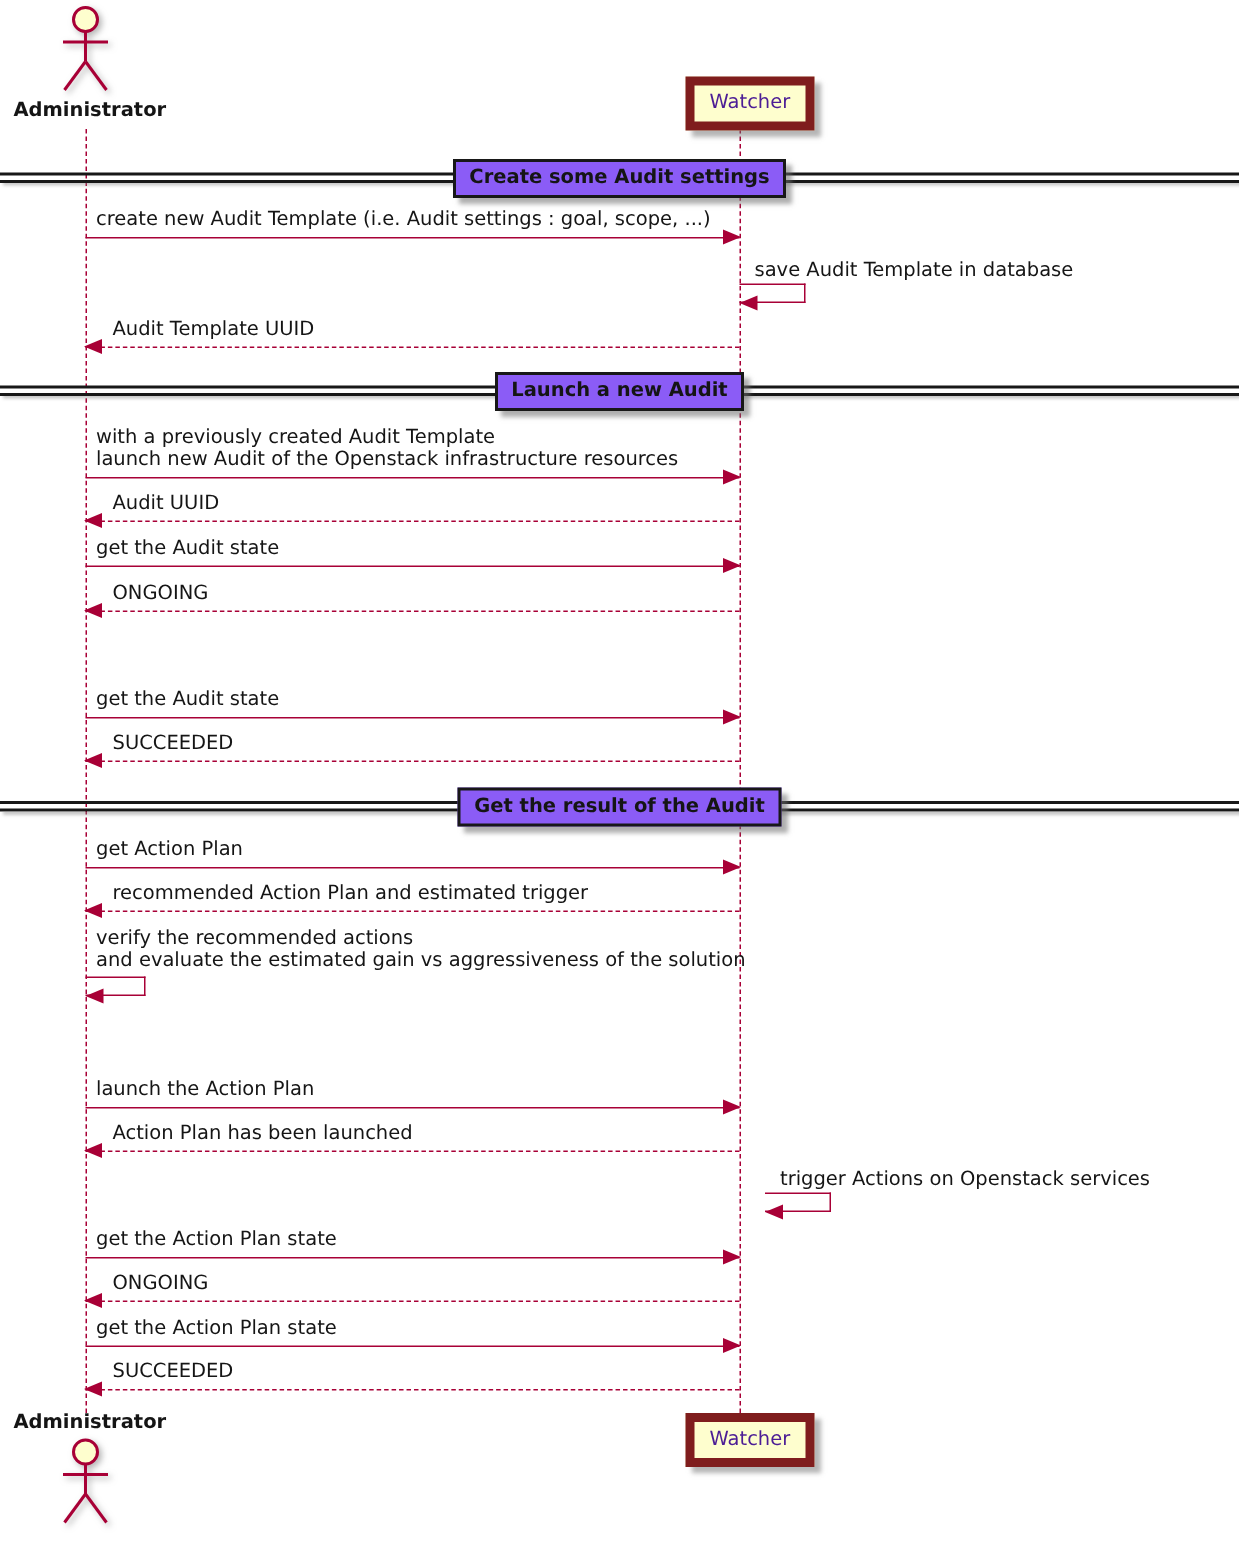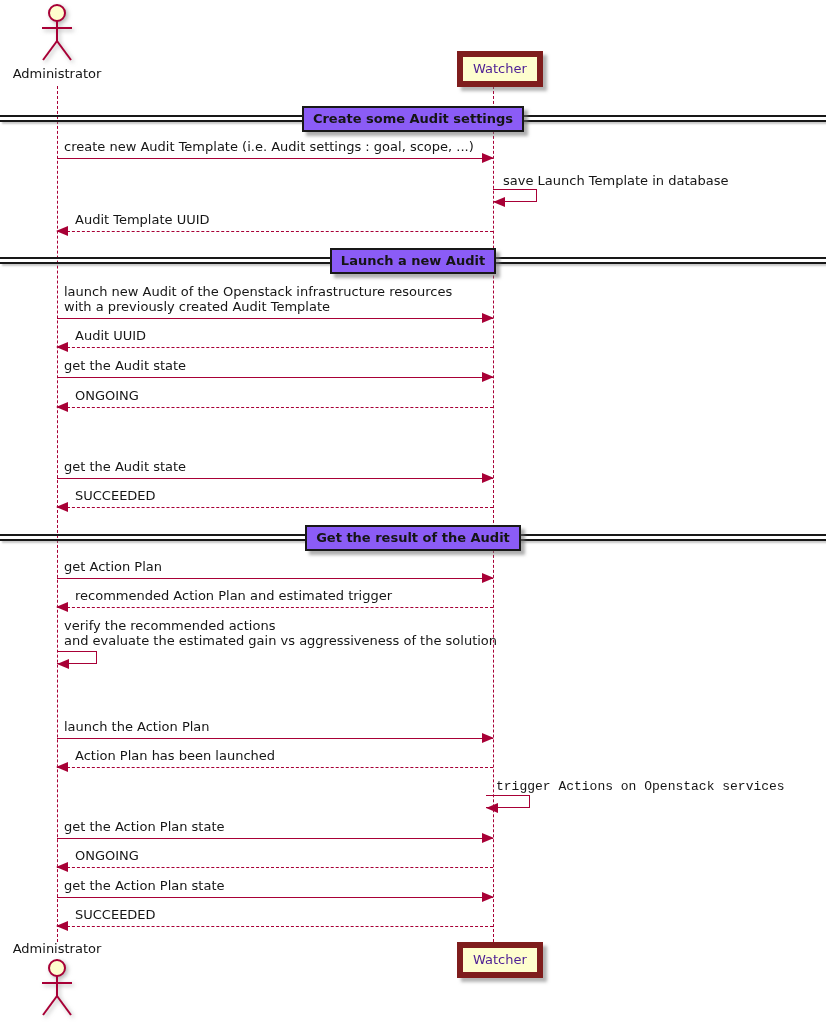--- a/index.html
+++ b/index.html
@@ -21,20 +21,21 @@
     width: 0;
     border-left: 1px dashed #A80036;
   }
 
   
   .actor {
     position: absolute;
     width: 96px;
     text-align: center;
     line-height: 16px;
+    font-weight: bold;
   }
   .actor svg {
     display: block;
     margin: 0 auto;
     filter: drop-shadow(2.5px 2.5px 2px rgba(110,110,110,0.5));
   }
   .actor .alabel { margin-top: 1px; }
   .actor.bottom .alabel { margin-bottom: 1px; }
 
   
@@ -137,40 +138,40 @@
     <div class="dlabel">Create some Audit settings</div>
   </div>
 
   <div class="message ltr solid" style="top:158px;">
     <div class="mtext">create new Audit Template (i.e. Audit settings : goal, scope, ...)</div>
     <div class="mline"></div>
     <div class="head right"></div>
   </div>
 
   <div class="self" style="left:493px; top:173px;">
-    <div class="mtext">save Launch Template in database</div>
+    <div class="mtext">save Audit Template in database</div>
     <div class="loop"></div>
     <div class="lhead"></div>
   </div>
 
   <div class="message rtl dashed" style="top:231px;">
     <div class="mtext">Audit Template UUID</div>
     <div class="mline"></div>
     <div class="head left"></div>
   </div>
 
   <div class="divider" style="top:248px;">
     <div class="dline"></div>
     <div class="dlabel">Launch a new Audit</div>
   </div>
 
   <div class="message ltr solid" style="top:318px;">
     <div class="mtext">
+      <div>with a previously created Audit Template</div>
       <div>launch new Audit of the Openstack infrastructure resources</div>
-      <div>with a previously created Audit Template</div>
     </div>
     <div class="mline"></div>
     <div class="head right"></div>
   </div>
 
   <div class="message rtl dashed" style="top:347px;">
     <div class="mtext">Audit UUID</div>
     <div class="mline"></div>
     <div class="head left"></div>
   </div>
@@ -232,21 +233,21 @@
     <div class="mline"></div>
     <div class="head right"></div>
   </div>
 
   <div class="message rtl dashed" style="top:767px;">
     <div class="mtext">Action Plan has been launched</div>
     <div class="mline"></div>
     <div class="head left"></div>
   </div>
 
-  <div class="self" style="left:486px; top:779px;font-family:Liberation Mono, monospace;">
+  <div class="self" style="left:510px; top:779px;">
     <div class="mtext">trigger Actions on Openstack services</div>
     <div class="loop"></div>
     <div class="lhead"></div>
   </div>
 
   <div class="message ltr solid" style="top:838px;">
     <div class="mtext">get the Action Plan state</div>
     <div class="mline"></div>
     <div class="head right"></div>
   </div>

